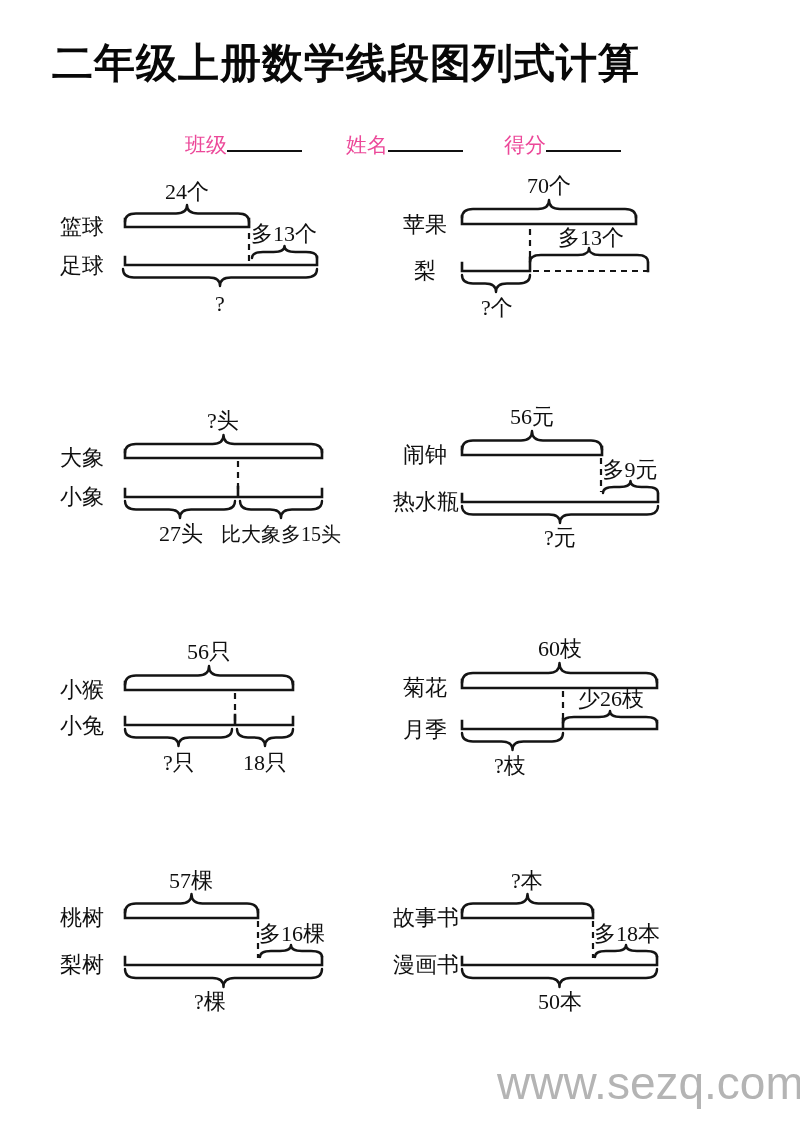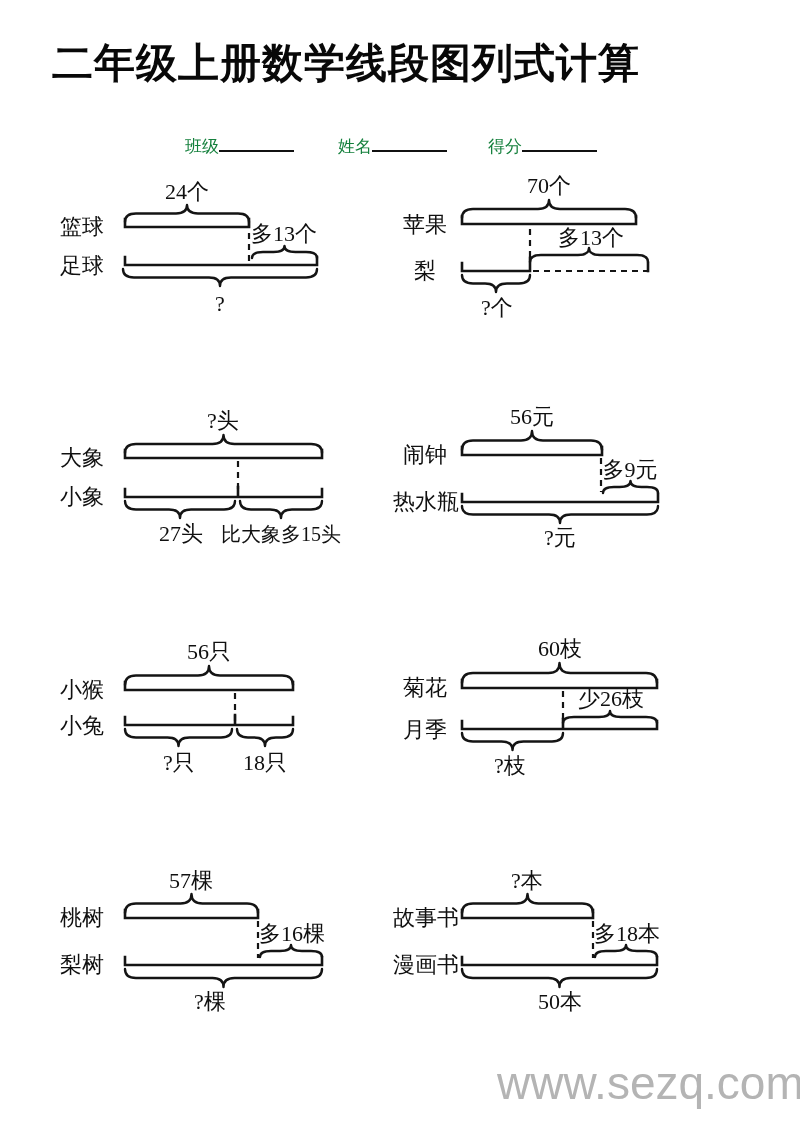--- a/index.html
+++ b/index.html
@@ -1,21 +1,21 @@
 <!DOCTYPE html>
 <html><head>
 <meta charset="utf-8">
 <style>
   html,body{margin:0;padding:0;background:#888;}
   .page{position:relative;width:800px;height:1131px;margin:0 auto;background:#ffffff;overflow:hidden;}
   .title{position:absolute;left:0;top:36px;width:692px;text-align:center;
          font-family:"Liberation Sans",sans-serif;font-weight:900;font-size:41px;
          letter-spacing:1px;color:#080808;}
   .hdr{position:absolute;left:185px;top:130px;font-family:"Liberation Serif",serif;
-       font-size:17px;color:#15803d;white-space:nowrap;}
+       font-size:21px;color:#ec4899;white-space:nowrap;}
   .hdr .hl{display:inline-block;}
   .hdr .hu{display:inline-block;width:75px;height:20px;border-bottom:2px solid #111;}
   .g1{margin-right:44px;} .g2{margin-right:41px;}
   svg.sheet{position:absolute;left:0;top:0;}
   .ln{stroke:#141414;stroke-width:2.6;fill:none;stroke-linecap:square;stroke-linejoin:miter;}
   .br{stroke:#141414;stroke-width:2.4;fill:none;stroke-linecap:round;stroke-linejoin:round;}
   .dsh{stroke:#141414;stroke-width:2.2;fill:none;stroke-dasharray:6 5;stroke-linecap:butt;}
   .t{font-family:"Liberation Serif",serif;font-size:22px;fill:#101010;text-anchor:middle;}
   .lbl{text-anchor:start;}
   .sm{font-size:20px;}

